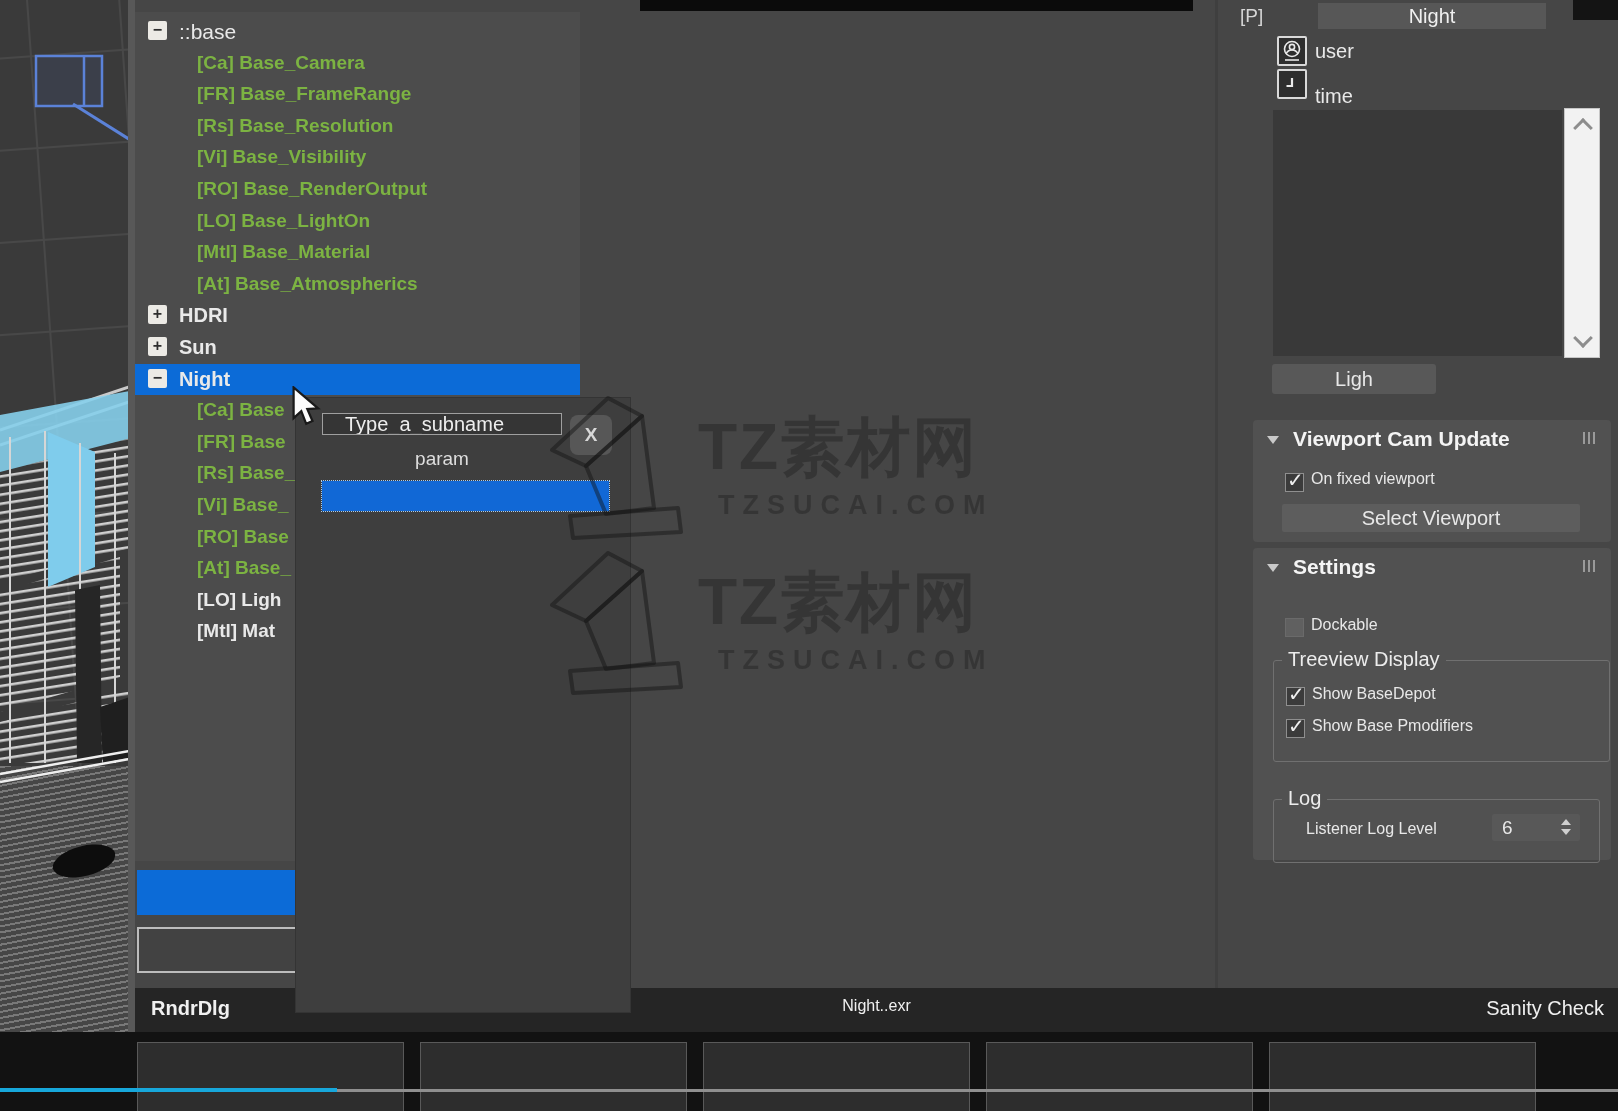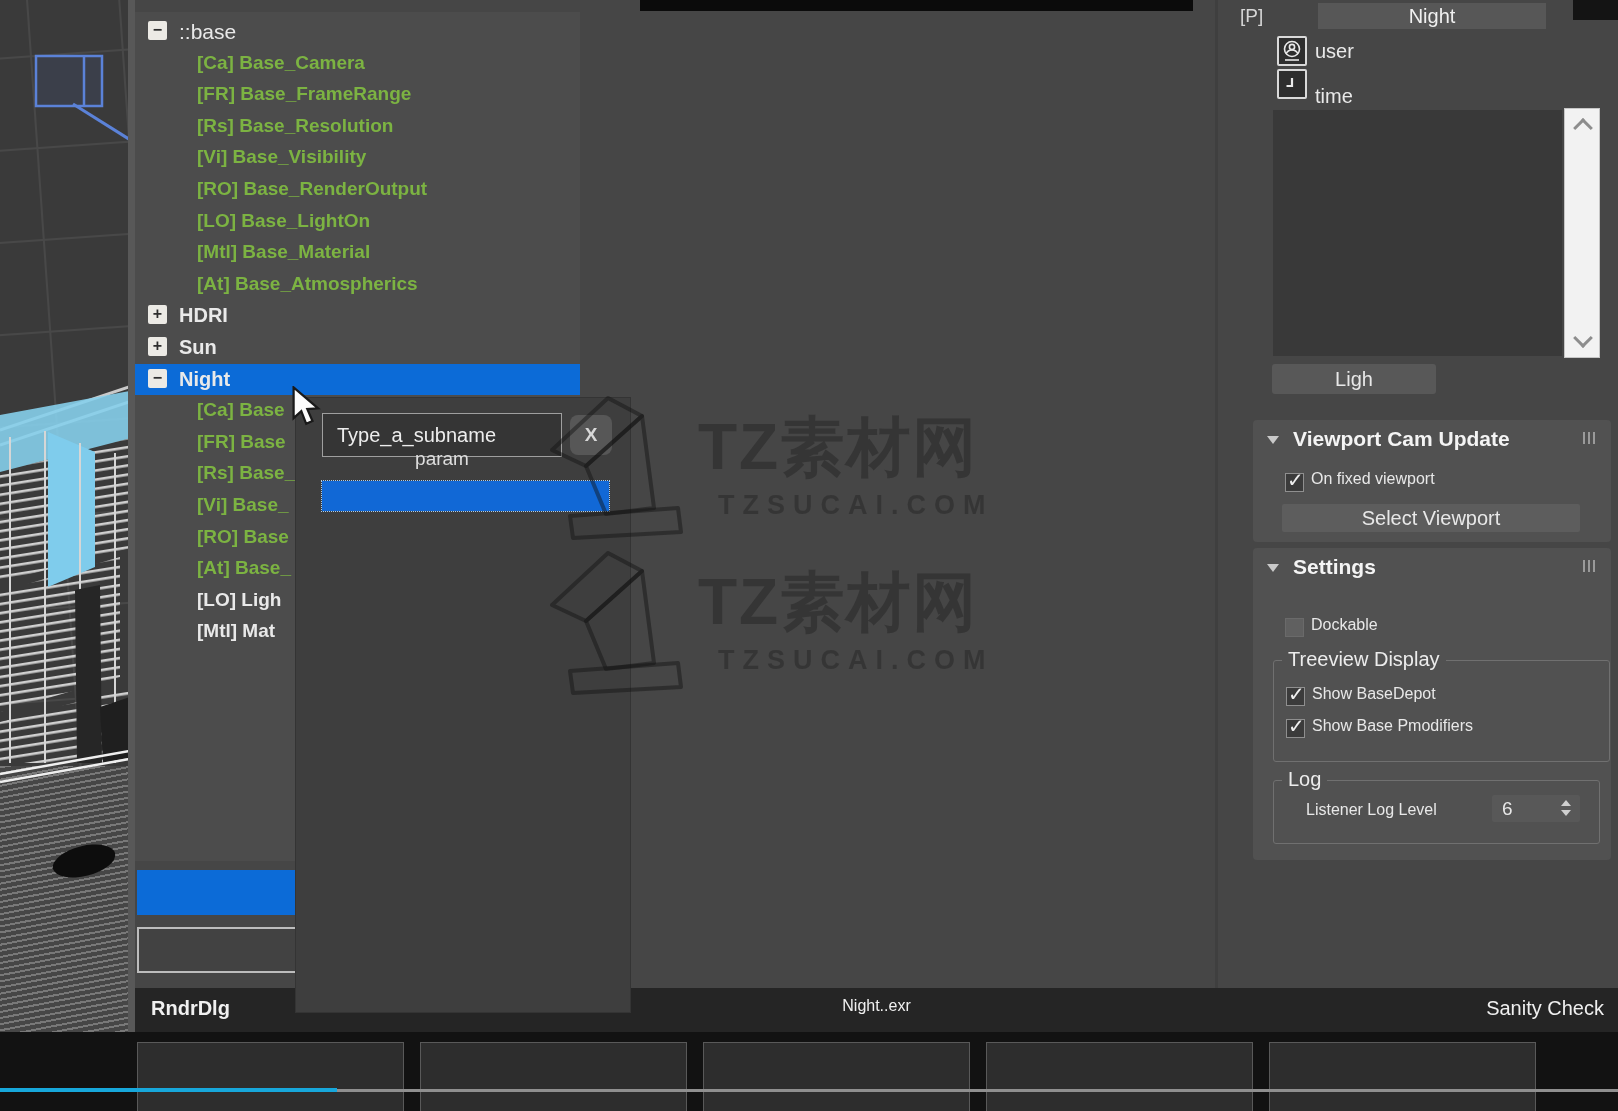--- a/index.html
+++ b/index.html
@@ -32,22 +32,22 @@
   .trow.white .t-label{color:#e9e9e9;}
   .trow.selected{background:#0c6bd7;}
 
   #tree-bluebar{position:absolute;left:137px;top:870px;width:441px;height:45px;background:#0c6bd7;z-index:2;}
   #tree-input{position:absolute;left:137px;top:927px;width:441px;height:46px;background:#424242;
               border:2px solid #bdbdbd;box-sizing:border-box;z-index:2;}
 
   
   #popup{position:absolute;left:296px;top:398px;width:334px;height:614px;background:#3e3e3e;z-index:5;
          box-shadow:0 0 0 1px #343434;}
-  #popup-input{position:absolute;left:26px;top:15px;width:240px;height:44px;background:#353535;border:1px solid #9f9f9f;
-         color:#ededed;font-size:20px;padding:0 14px;box-sizing:border-box;font-family:inherit;}
+  #popup-input{position:absolute;left:26px;top:15px;width:240px;height:22px;background:#353535;border:1px solid #9f9f9f;
+         color:#ededed;font-size:20px;padding:0 22px;box-sizing:border-box;font-family:inherit;}
   #popup-close{position:absolute;left:274px;top:17px;width:42px;height:40px;background:#575757;border-radius:8px;
          color:#d8d8d8;font-size:19px;font-weight:700;text-align:center;line-height:40px;}
   #popup-param-label{position:absolute;left:26px;top:50px;width:240px;text-align:center;font-size:19px;color:#dedede;}
   #popup-list{position:absolute;left:26px;top:83px;width:287px;}
   .pitem{height:30px;line-height:29px;font-size:20px;color:#eaeaea;padding-left:5px;white-space:nowrap;box-sizing:border-box;}
   .pitem.sel{background:#1168d6;outline:1px dotted #a8cdf2;color:#fff;}
 
   
   #rp-seam{position:absolute;left:1215px;top:0;width:3px;height:988px;background:#3f3f3f;z-index:2;}
   #preset-prefix{position:absolute;left:1240px;top:5px;font-size:19px;color:#d6d6d6;z-index:2;}
@@ -76,21 +76,21 @@
   .cb-label{position:absolute;font-size:16px;color:#e8e8e8;white-space:nowrap;}
   #cb-fixed{left:32px;top:53px;} #lbl-fixed{left:58px;top:50px;}
   #btn-selvp{position:absolute;left:29px;top:84px;width:298px;height:28px;background:#5d5d5d;border-radius:2px;
         color:#e8e8e8;font-size:20px;text-align:center;line-height:28px;}
   #cb-dock{left:32px;top:70px;background:#606060;border-color:#6a6a6a;} #lbl-dock{left:58px;top:68px;}
   .gb{position:absolute;border:1px solid #707070;border-radius:3px;}
   .gb-legend{position:absolute;top:-13px;left:8px;background:#515151;padding:0 6px;font-size:20px;color:#ececec;white-space:nowrap;}
   #gb-tree{left:20px;top:112px;width:335px;height:100px;}
   #cb-bd{left:12px;top:26px;} #lbl-bd{left:38px;top:24px;}
   #cb-pm{left:12px;top:58px;} #lbl-pm{left:38px;top:56px;}
-  #gb-log{left:20px;top:232px;width:325px;height:62px;}
+  #gb-log{left:20px;top:251px;width:325px;height:62px;}
   #lbl-lll{left:32px;top:20px;}
   #spinner{position:absolute;left:218px;top:14px;width:88px;height:27px;background:#585858;border-radius:2px;}
   #spin-val{position:absolute;left:10px;top:3px;font-size:19px;color:#e8e8e8;}
   .spin-up{position:absolute;right:9px;top:5px;width:0;height:0;border-left:5px solid transparent;border-right:5px solid transparent;border-bottom:6px solid #cfcfcf;}
   .spin-dn{position:absolute;right:9px;top:15px;width:0;height:0;border-left:5px solid transparent;border-right:5px solid transparent;border-top:6px solid #cfcfcf;}
 
   
   #statusbar{position:absolute;left:135px;top:988px;width:1483px;height:44px;background:#252525;z-index:2;}
   #sb-left{position:absolute;left:16px;top:9px;font-size:20px;font-weight:600;color:#f0f0f0;}
   #sb-center{position:absolute;left:50%;top:9px;transform:translateX(-50%);font-size:16px;color:#f0f0f0;}

